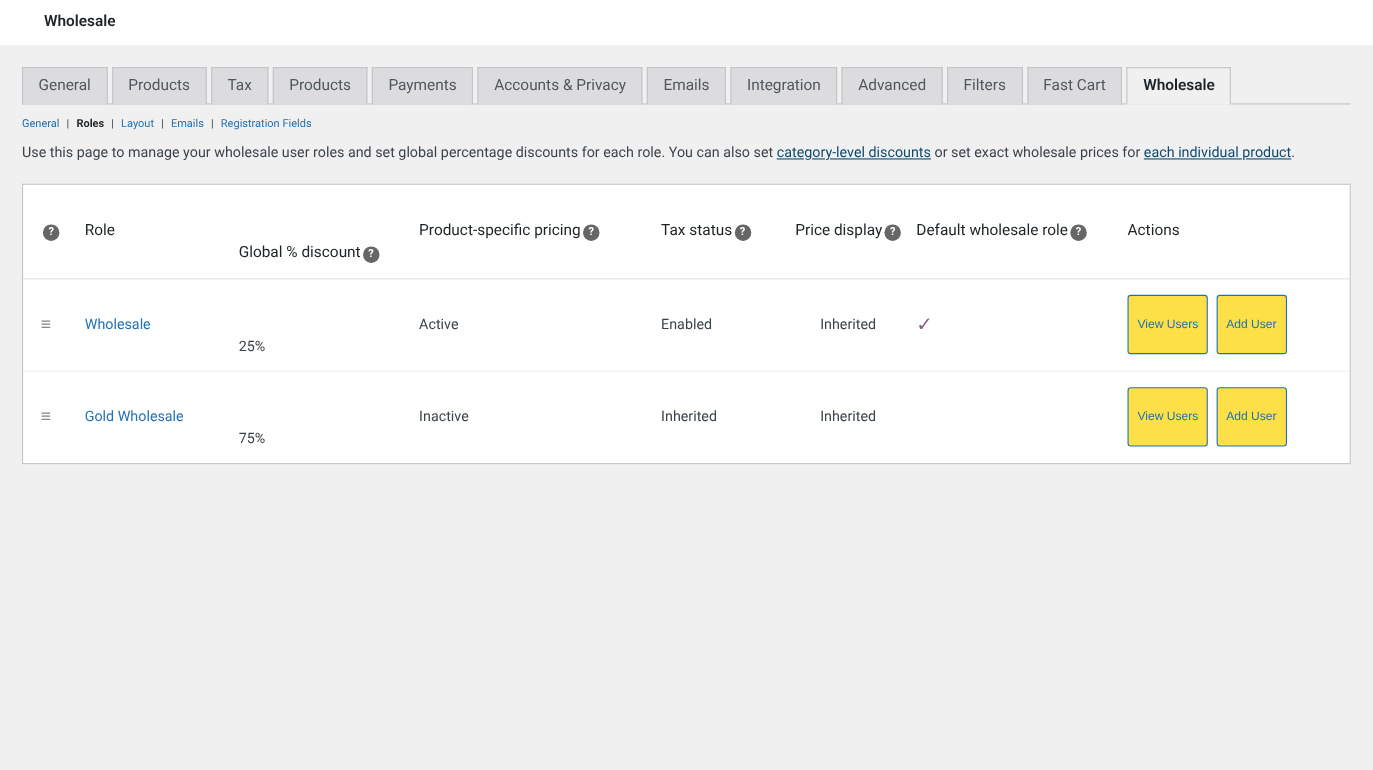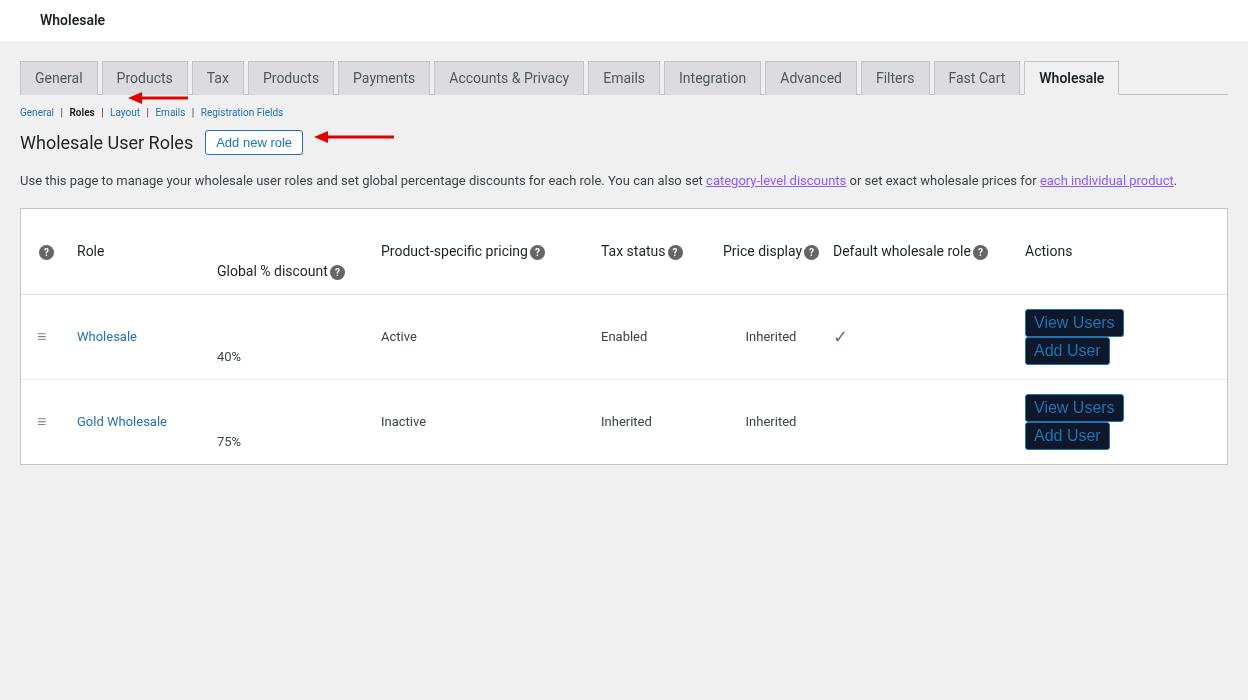--- a/index.html
+++ b/index.html
@@ -11,39 +11,39 @@
 .tab { background: #dcdcde; border: 1px solid #c3c4c7; border-bottom: none; padding: 8px 14px; font-size: 14px; color: #50575e; cursor: pointer; margin-bottom: -1px; }
 .tab.active { background: #f0f0f1; border-bottom: 1px solid #f0f0f1; color: #1d2327; font-weight: 600; }
 .subnav { padding: 12px 0; font-size: 10px; }
 .subnav a { color: #2271b1; text-decoration: none; }
 .subnav .sep { color: #3c434a; margin: 0 4px; }
 .subnav .active { font-weight: 700; color: #1d2327; }
 .header-row { display: flex; align-items: center; gap: 12px; margin-bottom: 16px; position: relative; }
 .page-title { font-size: 18px; font-weight: 400; color: #1d2327; }
 .add-btn { border: 1px solid #2271b1; color: #2271b1; background: #fff; padding: 4px 10px; font-size: 13px; cursor: pointer; border-radius: 3px; }
 .helper { font-size: 13px; color: #3c434a; margin-bottom: 16px; line-height: 1.6; }
-.helper a { color: #8b5cf6; text-decoration: underline; }
+.helper a { color: #0c4a6e; text-decoration: underline; }
 .table-wrap { background: #fff; border: 1px solid #c3c4c7; }
 .thead, .trow { display: flex; align-items: center; padding: 14px 16px; }
 .thead { border-bottom: 1px solid #e0e0e0; font-size: 14px; color: #1d2327; font-weight: 400; }
 .trow { border-bottom: 1px solid #f0f0f0; min-height: 80px; }
 .trow:last-child { border-bottom: none; }
 .col-handle { width: 40px; flex: none; }
 .col-role { width: 140px; flex: none; }
 .col-disc { width: 164px; flex: none; margin-top: 40px; }
 .col-psp { width: 202px; flex: none; }
 .col-tax { width: 108px; flex: none; margin-left: 18px; }
 .col-pd { width: 124px; flex: none; text-align: center; }
 .col-dw { width: 192px; flex: none; }
 .col-actions { flex: 1; text-align: left; }
 .help-icon { display: inline-flex; width: 15px; height: 15px; background: #666; color: #fff; border-radius: 50%; align-items: center; justify-content: center; font-size: 10px; font-weight: bold; margin-left: 2px; }
 .drag-icon { color: #888; font-size: 16px; cursor: grab; }
 .role-link { color: #2271b1; text-decoration: none; }
 .check-icon { color: #8a5a8a; font-size: 18px; }
-.row-btn { border: 1px solid #2271b1; color: #2271b1; background: #0f172a; padding: 4px 8px; font-size: 16px; cursor: pointer; border-radius: 3px; margin-right: 4px; }
+.row-btn { border: 1px solid #2271b1; color: #2271b1; background: #fde047; padding: 20px 8px; font-size: 11px; cursor: pointer; border-radius: 3px; margin-right: 4px; }
 .arrow-svg { position: absolute; pointer-events: none; }
 .arrow1 { left: 108px; top: -39px; }
 .arrow2 { left: 294px; top: 0px; }
 </style>
 </head>
 <body>
 
 <div class="top-bar">
   <span class="top-title">Wholesale</span>
 </div>
@@ -70,54 +70,41 @@
     <span class="sep">|</span>
     <a href="#" class="active">Roles</a>
     <span class="sep">|</span>
     <a href="#">Layout</a>
     <span class="sep">|</span>
     <a href="#">Emails</a>
     <span class="sep">|</span>
     <a href="#">Registration Fields</a>
   </div>
 
-  <div class="header-row">
-    <h2 class="page-title">Wholesale User Roles</h2>
-    <button class="add-btn">Add new role</button>
-
-    <svg class="arrow-svg arrow1" width="60" height="14" viewBox="0 0 60 14">
-      <line x1="60" y1="7" x2="10" y2="7" stroke="#e30000" stroke-width="3"></line>
-      <polygon points="0,7 14,1 14,13" fill="#e30000"></polygon>
-    </svg>
-    <svg class="arrow-svg arrow2" width="80" height="14" viewBox="0 0 80 14">
-      <line x1="80" y1="7" x2="10" y2="7" stroke="#e30000" stroke-width="3"></line>
-      <polygon points="0,7 14,1 14,13" fill="#e30000"></polygon>
-    </svg>
-  </div>
 
   <p class="helper">
     <span>Use this page to manage your wholesale user roles and set global percentage discounts for each role. You can also set </span><a href="#">category-level discounts</a><span> or set exact wholesale prices for </span><a href="#">each individual product</a><span>.</span>
   </p>
 
   <div class="table-wrap">
     <div class="thead">
       <div class="col-handle"><span class="help-icon">?</span></div>
       <div class="col-role">Role</div>
       <div class="col-disc"><span>Global % discount</span><span class="help-icon">?</span></div>
       <div class="col-psp"><span>Product-specific pricing</span><span class="help-icon">?</span></div>
       <div class="col-tax"><span>Tax status</span><span class="help-icon">?</span></div>
       <div class="col-pd"><span>Price display</span><span class="help-icon">?</span></div>
       <div class="col-dw"><span>Default wholesale role</span><span class="help-icon">?</span></div>
       <div class="col-actions">Actions</div>
     </div>
 
     <div class="trow">
       <div class="col-handle"><span class="drag-icon">≡</span></div>
       <div class="col-role"><a href="#" class="role-link">Wholesale</a></div>
-      <div class="col-disc">40%</div>
+      <div class="col-disc">25%</div>
       <div class="col-psp">Active</div>
       <div class="col-tax">Enabled</div>
       <div class="col-pd">Inherited</div>
       <div class="col-dw"><span class="check-icon">✓</span></div>
       <div class="col-actions">
         <button class="row-btn">View Users</button>
         <button class="row-btn">Add User</button>
       </div>
     </div>
 

